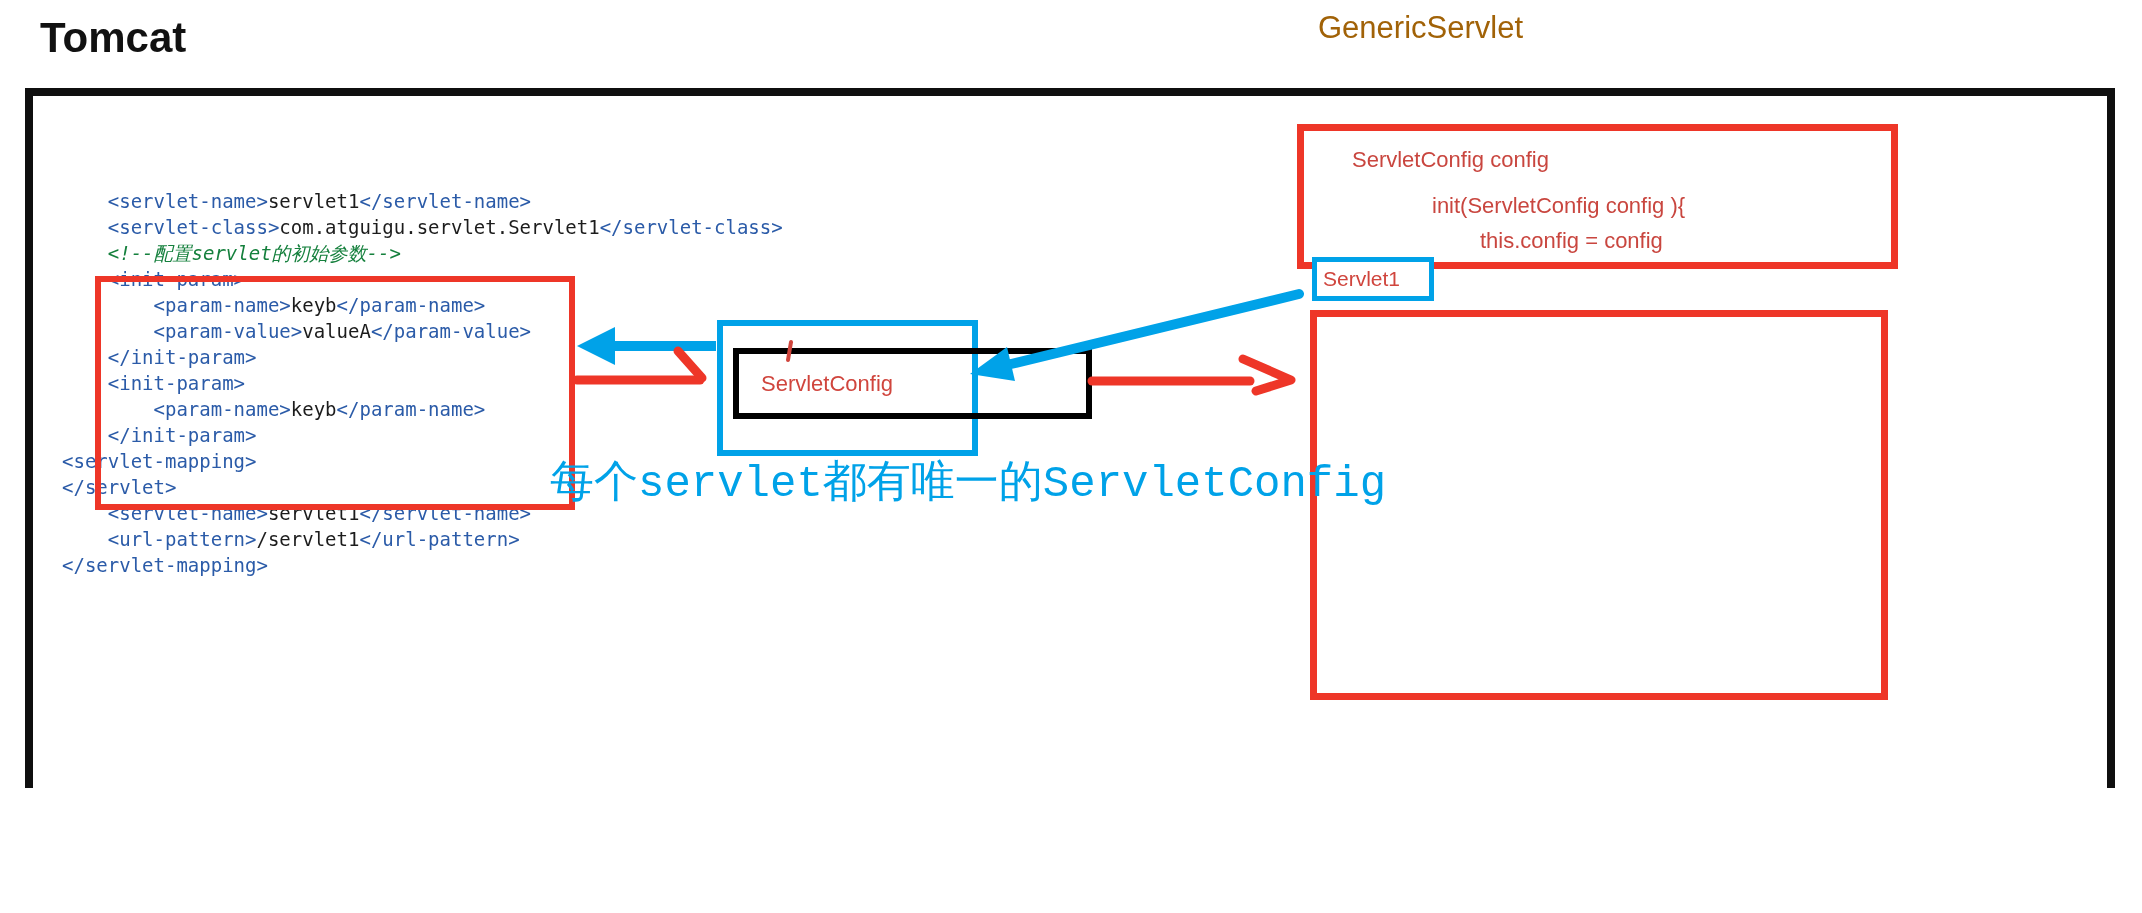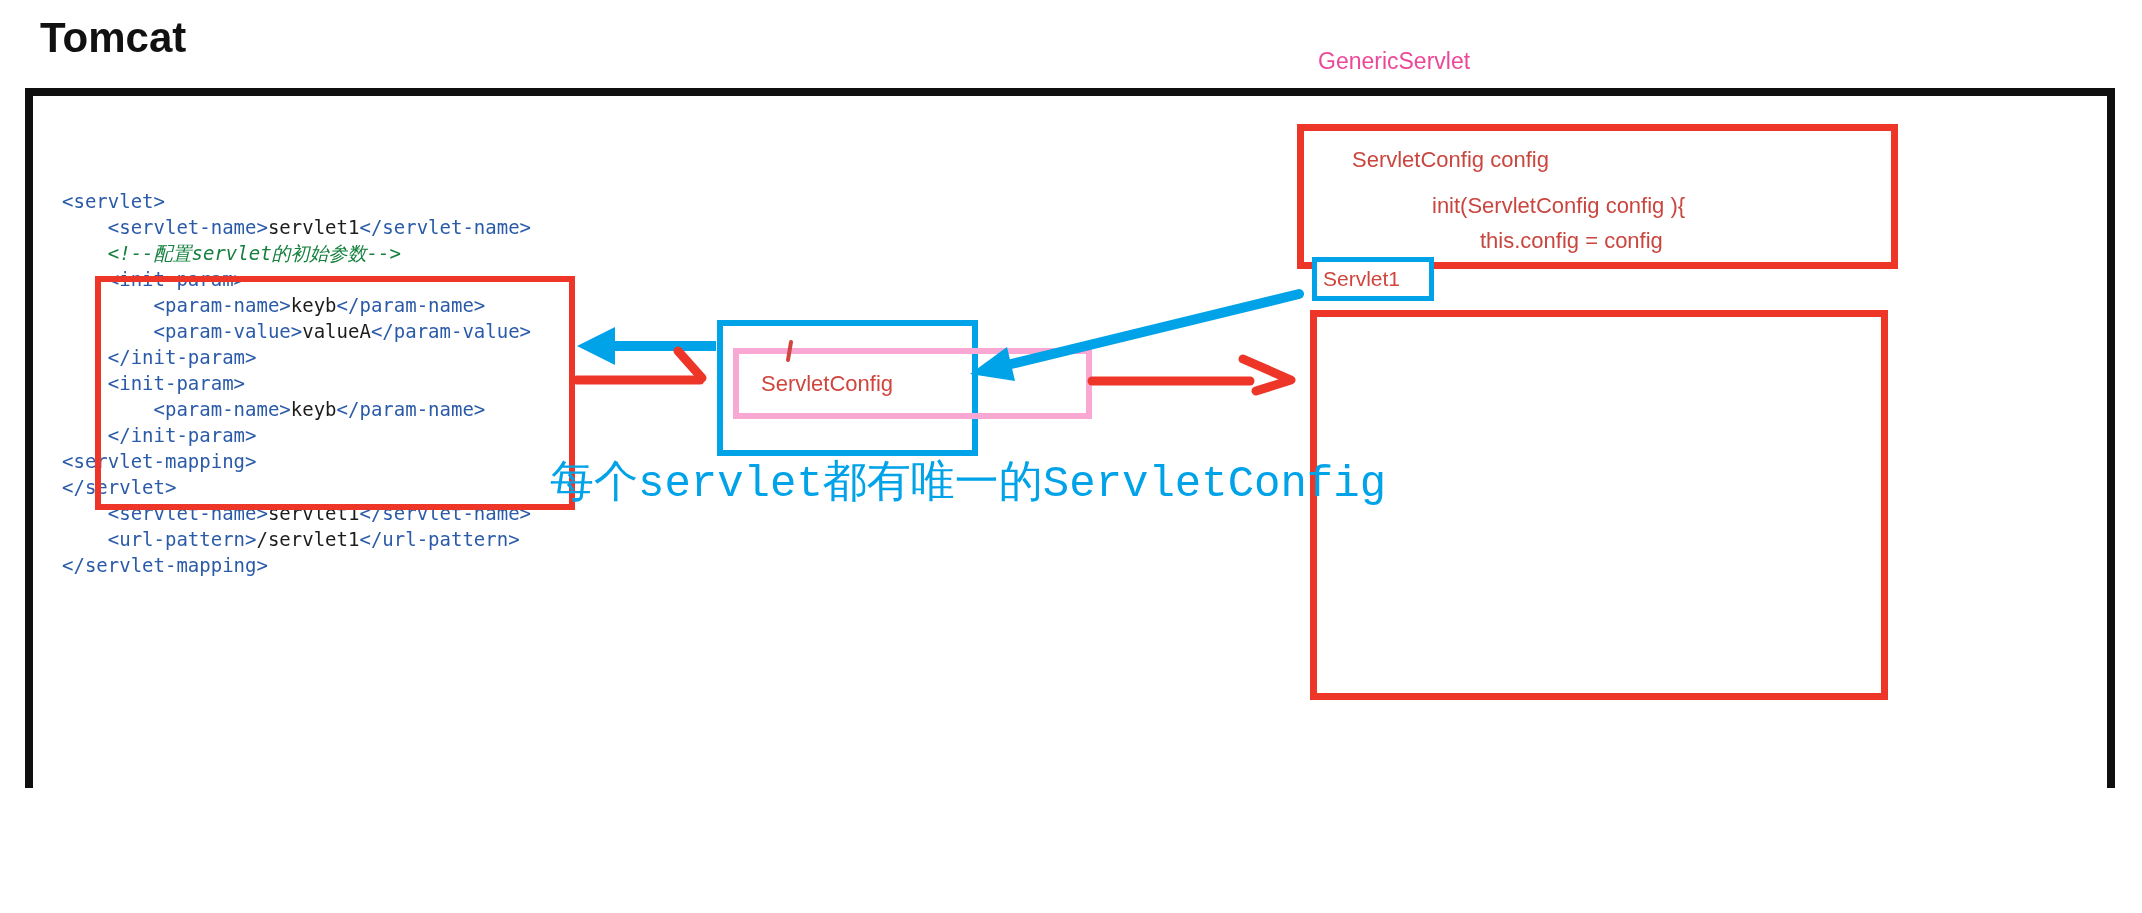--- a/index.html
+++ b/index.html
@@ -11,21 +11,21 @@
     overflow:hidden;
   }
   
   .page-title{
     position:absolute;left:40px;top:14px;
     font-size:42px;font-weight:bold;color:#111111;
     letter-spacing:0px;
   }
   .generic-servlet{
     position:absolute;left:1318px;top:10px;
-    font-size:23px;color:#ec4899;margin-top:38px;
+    font-size:31px;color:#a16207;
   }
   
   .panel{
     position:absolute;left:25px;top:88px;
     width:2090px;height:802px;
     border:8px solid #0f0f0f;
     box-sizing:border-box;
     background:#ffffff;
   }
   
@@ -44,21 +44,21 @@
   .init-param-box{
     left:95px;top:276px;width:480px;height:234px;
     border:6px solid #ee3628;z-index:4;
   }
   .mid-blue-box{
     left:717px;top:320px;width:261px;height:136px;
     border:6px solid #00a2e8;z-index:5;
   }
   .mid-red-box{
     left:733px;top:348px;width:359px;height:71px;
-    border:6px solid #f9a8d4;z-index:6;
+    border:6px solid #000000;z-index:6;
     display:flex;align-items:center;text-align:right;
   }
   .mid-red-box .label{
     margin-left:22px;font-size:22px;color:#d0453d;
   }
   .config-code-box{
     left:1297px;top:124px;width:601px;height:145px;
     border:7px solid #ee3628;z-index:4;
   }
   .config-line{position:absolute;font-size:22px;color:#c9463f;white-space:pre;}
@@ -90,22 +90,22 @@
 <body>
 
 <div id="canvas">
 
   <div class="page-title">Tomcat</div>
   <div class="generic-servlet">GenericServlet</div>
 
   <div class="panel"></div>
 
   <div class="code">
-      <div class="code-line"><span class="tok-tag">&lt;servlet&gt;</span></div>
       <div class="code-line"><span class="tok-text">    </span><span class="tok-tag">&lt;servlet-name&gt;</span><span class="tok-text">servlet1</span><span class="tok-tag">&lt;/servlet-name&gt;</span></div>
+      <div class="code-line"><span class="tok-text">    </span><span class="tok-tag">&lt;servlet-class&gt;</span><span class="tok-text">com.atguigu.servlet.Servlet1</span><span class="tok-tag">&lt;/servlet-class&gt;</span></div>
       <div class="code-line"><span class="tok-comment">    &lt;!--配置servlet的初始参数--&gt;</span></div>
       <div class="code-line"><span class="tok-text">    </span><span class="tok-tag">&lt;init-param&gt;</span></div>
       <div class="code-line"><span class="tok-text">        </span><span class="tok-tag">&lt;param-name&gt;</span><span class="tok-text">keyb</span><span class="tok-tag">&lt;/param-name&gt;</span></div>
       <div class="code-line"><span class="tok-text">        </span><span class="tok-tag">&lt;param-value&gt;</span><span class="tok-text">valueA</span><span class="tok-tag">&lt;/param-value&gt;</span></div>
       <div class="code-line"><span class="tok-text">    </span><span class="tok-tag">&lt;/init-param&gt;</span></div>
       <div class="code-line"><span class="tok-text">    </span><span class="tok-tag">&lt;init-param&gt;</span></div>
       <div class="code-line"><span class="tok-text">        </span><span class="tok-tag">&lt;param-name&gt;</span><span class="tok-text">keyb</span><span class="tok-tag">&lt;/param-name&gt;</span></div>
       <div class="code-line"><span class="tok-text">    </span><span class="tok-tag">&lt;/init-param&gt;</span></div>
       <div class="code-line"><span class="tok-tag">&lt;servlet-mapping&gt;</span></div>
       <div class="code-line"><span class="tok-tag">&lt;/servlet&gt;</span></div>

